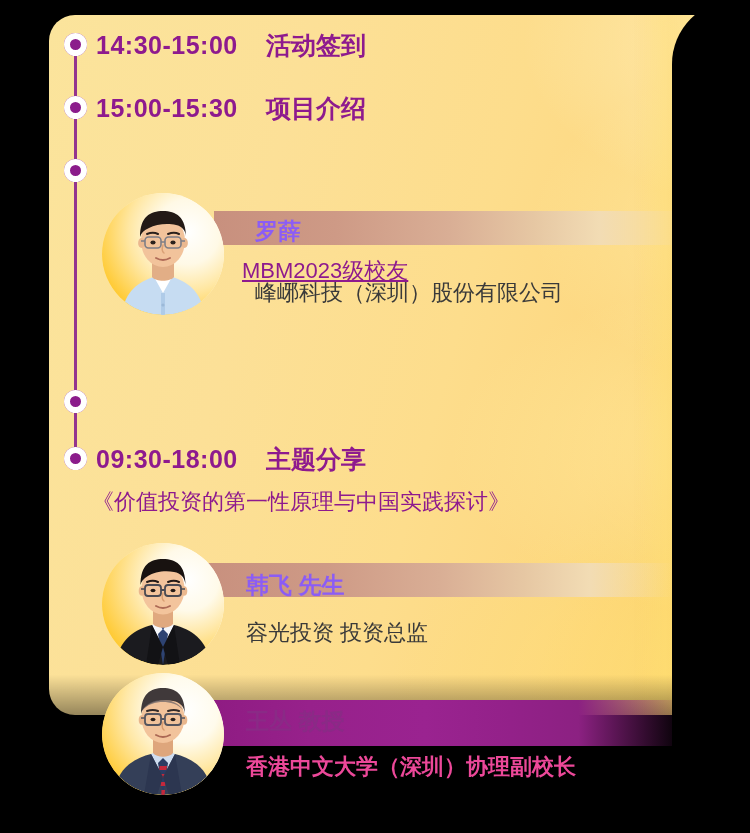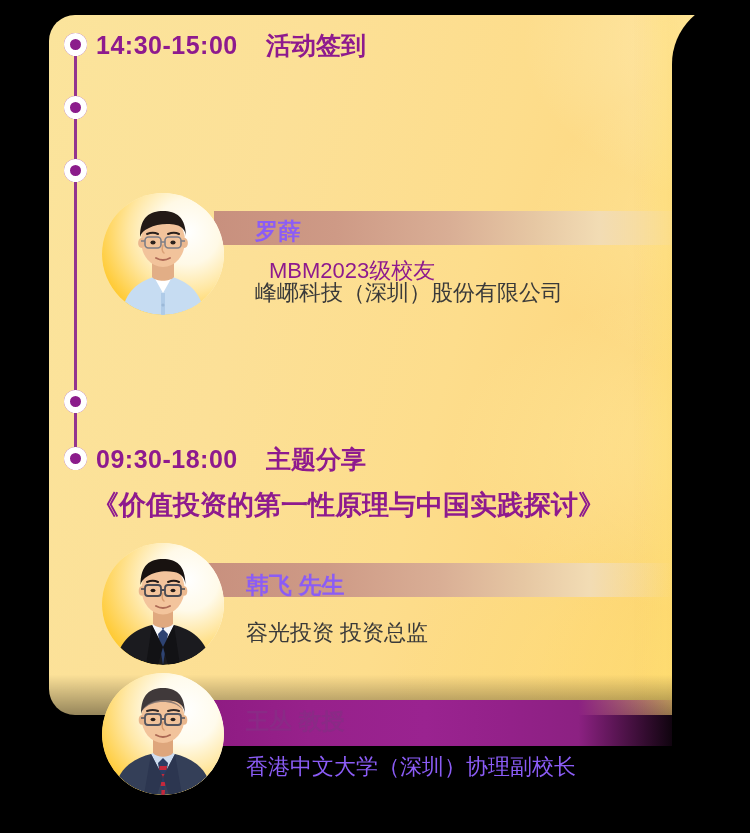--- a/index.html
+++ b/index.html
@@ -62,21 +62,21 @@
   .tl-time{
     font-size:25px;font-weight:bold;color:#8E1A8E;letter-spacing:.5px;
     display:inline-block;width:170px;
   }
   .tl-title{
     font-size:25px;font-weight:bold;color:#8E1A8E;display:inline-block;
   }
 
   #talk-title{
     position:absolute;left:68px;top:487px;
-    font-size:27px;font-weight:bold;color:#8E1A8E;white-space:nowrap;
+    font-size:22px;font-weight:normal;color:#8E1A8E;white-space:nowrap;
   }
 
   
   .avatar{
     position:absolute;width:122px;height:122px;border-radius:50%;overflow:hidden;
     background:radial-gradient(circle at 72% 34%, #FFFFFF 0%, #FFFAEA 30%, #FFE9A8 58%, #FFD246 88%, #FFC82F 100%);
   }
   .avatar svg{position:absolute;left:0;top:0;}
 
   .name-band{
@@ -107,20 +107,23 @@
   <div id="timeline-line"></div>
 
   <div class="tl-dot" style="top:33px"></div>
   <div class="tl-dot" style="top:96px"></div>
   <div class="tl-dot" style="top:159px"></div>
   <div class="tl-dot" style="top:390px"></div>
   <div class="tl-dot" style="top:447px"></div>
 
   <div class="tl-row" style="top:29px">
     <span class="tl-time">14:30-15:00</span><span class="tl-title">活动签到</span>
+  </div>
+  <div class="tl-row" style="top:92px">
+    <span class="tl-time">15:00-15:30</span><span class="tl-title">项目介绍</span>
   </div>
   <div class="tl-row" style="top:443px">
     <span class="tl-time">09:30-18:00</span><span class="tl-title">主题分享</span>
   </div>
 
   <div id="talk-title">《价值投资的第一性原理与中国实践探讨》</div>
 
   <div class="name-band" style="left:190px;top:211px;width:470px;"></div>
   <div class="avatar" style="left:78px;top:193px;">
     <svg width="122" height="122" viewBox="0 0 122 122">
@@ -161,21 +164,21 @@
         <path d="M66 41 q6 -2.4 11 0" stroke="#2B211C" stroke-width="2" fill="none" stroke-linecap="round"></path>
         <ellipse cx="51" cy="49.5" rx="2.6" ry="1.9" fill="#2B211C"></ellipse>
         <ellipse cx="71" cy="49.5" rx="2.6" ry="1.9" fill="#2B211C"></ellipse>
 
         <path d="M61 52 q-2 6 1 8" stroke="#D9A076" stroke-width="1.5" fill="none" stroke-linecap="round"></path>
         <path d="M54 65 q7 4 14 0" stroke="#B06B58" stroke-width="2" fill="none" stroke-linecap="round"></path>
       </g>
     </svg>
   </div>
   <div class="sp-name" style="left:231px;top:216px;">罗薛</div>
-  <div class="sp-line accent" style="left:245px;top:256px;">MBM2023级校友</div>
+  <div class="sp-line accent" style="left:218px;top:256px;text-decoration:underline;">MBM2023级校友</div>
   <div class="sp-line" style="left:231px;top:278px;">峰峫科技（深圳）股份有限公司</div>
 
   <div class="name-band" style="left:180px;top:563px;width:470px;"></div>
   <div class="avatar" style="left:78px;top:543px;">
     <svg width="122" height="122" viewBox="0 0 122 122">
       <defs>
         <clipPath id="c2">
             <circle cx="61" cy="61" r="61"></circle>
           </clipPath>
         <radialGradient id="g2" cx="70%" cy="30%" r="80%">
@@ -270,17 +273,17 @@
         <path d="M45 38 q6 -2.2 11 0" stroke="#332A28" stroke-width="2" fill="none" stroke-linecap="round"></path>
         <path d="M66 38 q6 -2.2 11 0" stroke="#332A28" stroke-width="2" fill="none" stroke-linecap="round"></path>
         <ellipse cx="51" cy="46.5" rx="2.5" ry="1.8" fill="#2A211E"></ellipse>
         <ellipse cx="71" cy="46.5" rx="2.5" ry="1.8" fill="#2A211E"></ellipse>
         <path d="M61 49 q-2 6 1 8" stroke="#D69B70" stroke-width="1.5" fill="none" stroke-linecap="round"></path>
         <path d="M54 62 q7 4 14 0" stroke="#AB6854" stroke-width="2" fill="none" stroke-linecap="round"></path>
       </g>
     </svg>
   </div>
   <div class="sp-name" style="left:222px;top:706px;color:#8A2A86;">王丛 教授</div>
-  <div class="sp-line dim" style="left:222px;top:752px;color:#8b5cf6;">香港中文大学（深圳）协理副校长</div>
+  <div class="sp-line dim" style="left:222px;top:752px;color:#ec4899;font-weight:bold;">香港中文大学（深圳）协理副校长</div>
 
   <div id="card-clip-right"></div>
 
 </div>
 
 </body></html>

